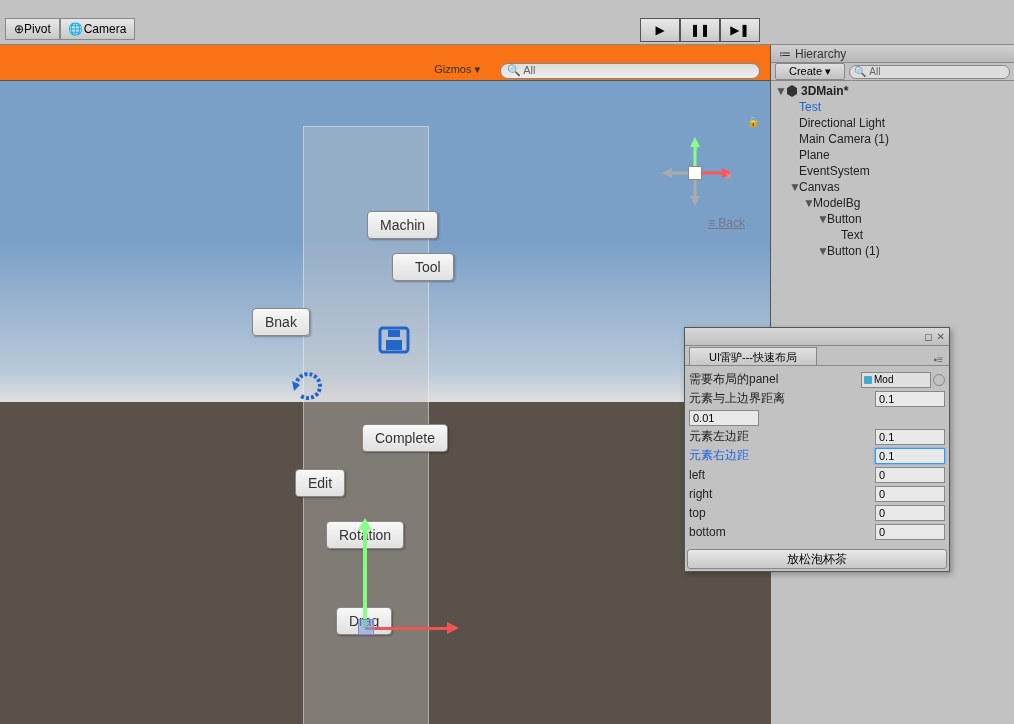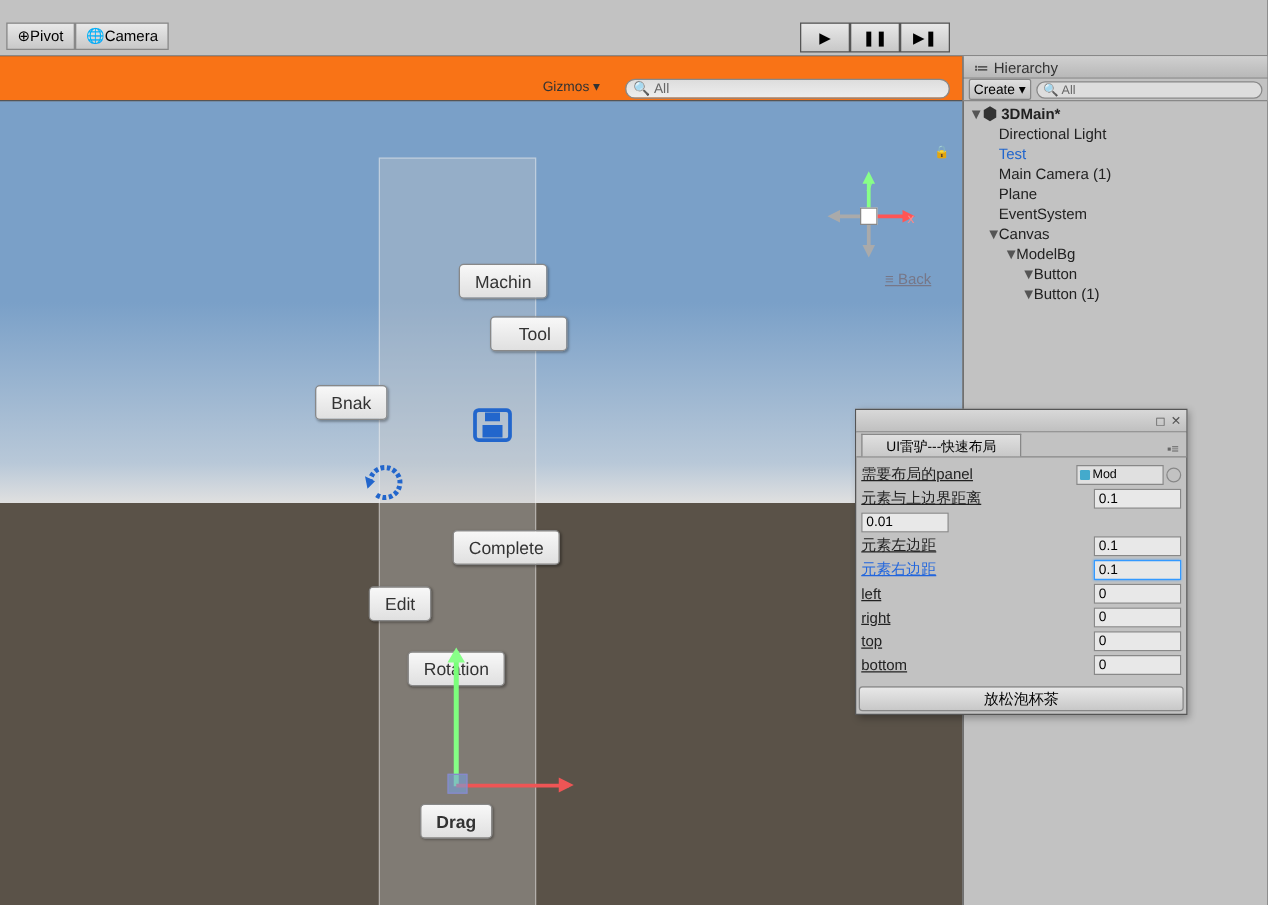--- a/index.html
+++ b/index.html
@@ -29,42 +29,42 @@
 .axis-cube { position:absolute; left:38px; top:35px; width:14px; height:14px; background:#fff; border:1px solid #888; }
 .axis-y { position:absolute; left:43px; top:10px; color:#8f8; font-size:11px; }
 .axis-x { position:absolute; left:76px; top:38px; color:#f88; font-size:11px; }
 .back-label { position:absolute; right:25px; top:135px; font-size:12px; color:#778;text-decoration:underline; }
 .lock-icon { position:absolute; right:10px; top:35px; font-size:10px; color:#999; }
 
 
 .hierarchy { position:absolute; right:0; top:45px; width:244px; bottom:0; background:#c2c2c2; border-left:1px solid #555; }
 .hier-tab { height:18px; background:linear-gradient(#d0d0d0,#b8b8b8); border-bottom:1px solid #888; padding:2px 8px; font-size:12px; color:#333; display:flex; align-items:center; gap:4px; }
 .hier-toolbar { height:18px; background:#c2c2c2; display:flex; align-items:center; padding:0 4px; gap:4px; border-bottom:1px solid #888; }
-.create-btn { font-size:11px; padding:1px 3px; background:linear-gradient(#e0e0e0,#c0c0c0); border:1px solid #888; border-radius:2px; cursor:pointer;text-align:center; }
+.create-btn { font-size:11px; padding:1px 13px; background:linear-gradient(#e0e0e0,#c0c0c0); border:1px solid #888; border-radius:2px; cursor:pointer;text-align:center; }
 .hier-search { flex:1; height:14px; background:#ddd; border:1px solid #888; border-radius:7px; padding:0 5px; font-size:10px; color:#666; }
 .hier-tree { padding:2px 0; }
 .tree-item { padding:1px 4px; font-size:12px; color:#222; cursor:pointer; white-space:nowrap; display:flex; align-items:center; }
 .tree-item.blue { color:#2266cc; }
 .tree-arrow { display:inline-block; width:10px; color:#555; }
 .tree-indent-0 { padding-left:4px; }
 .tree-indent-1 { padding-left:18px; }
 .tree-indent-2 { padding-left:32px; }
 .tree-indent-3 { padding-left:46px; }
 .tree-indent-4 { padding-left:60px; }
 .unity-icon { display:inline-block; width:14px; height:14px; margin-right:2px; }
 
 
 .editor-window { position:absolute; left:684px; top:327px; width:266px; background:#c2c2c2; border:1px solid #555; box-shadow:2px 2px 6px rgba(0,0,0,0.3); z-index:100; }
 .ew-title-bar { height:18px; background:linear-gradient(#d8d8d8,#c0c0c0); border-bottom:1px solid #888; display:flex; align-items:center; justify-content:flex-end; padding:0 4px; gap:4px; }
 .ew-close { font-size:10px; cursor:pointer; color:#555; }
 .ew-tab-row { height:20px; background:#c2c2c2; border-bottom:1px solid #888; display:flex; align-items:flex-end; padding-left:4px; }
 .ew-tab { height:18px; padding:2px 19px; background:linear-gradient(#e0e0e0,#c8c8c8); border:1px solid #888; border-bottom:none; font-size:11px; }
 .ew-body { padding:4px; }
 .ew-row { display:flex; align-items:center; height:19px; font-size:12px; }
-.ew-label { flex:1; color:#222;text-decoration:underline; }
+.ew-label { flex:1; color:#222; }
 .ew-label.blue { color:#2266dd; }
 .ew-input { width:70px; height:16px; background:#e8e8e8; border:1px solid #888; padding:0 3px; font-size:11px; }
 .ew-input.focus { border:1px solid #3399ff; box-shadow:0 0 2px #3399ff; }
 .ew-obj-field { width:70px; height:16px; background:#e0e0e0; border:1px solid #888; font-size:10px; display:flex; align-items:center; padding:0 2px; gap:2px; }
 .ew-circle { width:12px; height:12px; border:1px solid #888; border-radius:50%; margin-left:2px; }
 .ew-button { margin:4px 2px 2px; height:20px; background:linear-gradient(#e8e8e8,#c8c8c8); border:1px solid #888; border-radius:3px; text-align:center; line-height:18px; font-size:12px; cursor:pointer; }
 
 
 .refresh-icon { position:absolute; width:40px; height:30px; }
 .save-icon { position:absolute; width:36px; height:28px; }
@@ -104,21 +104,21 @@
   </div>
   <div class="scene-3d">
     <div class="canvas-panel"></div>
 
     <div class="scene-btn" style="left:367px; top:130px;">Machin</div>
     <div class="scene-btn" style="left:392px; top:172px;padding-left:22px;">Tool</div>
     <div class="scene-btn" style="left:252px; top:227px;">Bnak</div>
     <div class="scene-btn" style="left:362px; top:343px;">Complete</div>
     <div class="scene-btn" style="left:295px; top:388px;">Edit</div>
     <div class="scene-btn" style="left:326px; top:440px;">Rotation</div>
-    <div class="scene-btn" style="left:336px; top:562px;font-weight:bold;">Drag</div>
+    <div class="scene-btn" style="left:336px; top:526px;">Drag</div>
 
     <svg class="save-icon" style="left:376px; top:245px;" viewBox="0 0 36 28">
         <rect x="4" y="2" width="28" height="24" rx="3" fill="none" stroke="#2266cc" stroke-width="3"></rect>
         <rect x="10" y="14" width="16" height="10" fill="#2266cc"></rect>
         <rect x="12" y="4" width="12" height="7" fill="#2266cc"></rect>
       </svg>
     <svg class="refresh-icon" style="left:288px; top:290px;" viewBox="0 0 40 30">
         <path d="M 8 15 A 12 12 0 1 1 12 24" fill="none" stroke="#2266cc" stroke-width="4" stroke-dasharray="3 2"></path>
         <path d="M 4 10 L 12 14 L 6 20 Z" fill="#2266cc"></path>
       </svg>
@@ -158,28 +158,28 @@
   </div>
   <div class="hier-tree">
     <div class="tree-item tree-indent-0">
       <span class="tree-arrow">▼</span>
       <svg class="unity-icon" viewBox="0 0 14 14">
           <path d="M7 1 L12 4 L12 10 L7 13 L2 10 L2 4 Z" fill="#333"></path>
         </svg>
       <b>3DMain*</b>
     </div>
     <div id="tree-items">
+        <div class="tree-item tree-indent-1 blue">
+          <span class="tree-arrow"></span>
+          <span>Test</span>
+        </div>
         <div class="tree-item tree-indent-1">
           <span class="tree-arrow"></span>
           <span>Directional Light</span>
         </div>
-        <div class="tree-item tree-indent-1 blue">
-          <span class="tree-arrow"></span>
-          <span>Test</span>
-        </div>
         <div class="tree-item tree-indent-1">
           <span class="tree-arrow"></span>
           <span>Main Camera (1)</span>
         </div>
         <div class="tree-item tree-indent-1">
           <span class="tree-arrow"></span>
           <span>Plane</span>
         </div>
         <div class="tree-item tree-indent-1">
           <span class="tree-arrow"></span>
@@ -189,20 +189,24 @@
           <span class="tree-arrow">▼</span>
           <span>Canvas</span>
         </div>
         <div class="tree-item tree-indent-2">
           <span class="tree-arrow">▼</span>
           <span>ModelBg</span>
         </div>
         <div class="tree-item tree-indent-3">
           <span class="tree-arrow">▼</span>
           <span>Button</span>
+        </div>
+        <div class="tree-item tree-indent-4">
+          <span class="tree-arrow"></span>
+          <span>Text</span>
         </div>
         <div class="tree-item tree-indent-3">
           <span class="tree-arrow">▼</span>
           <span>Button (1)</span>
         </div>
       </div>
   </div>
 </div>
 
 <div class="editor-window">

